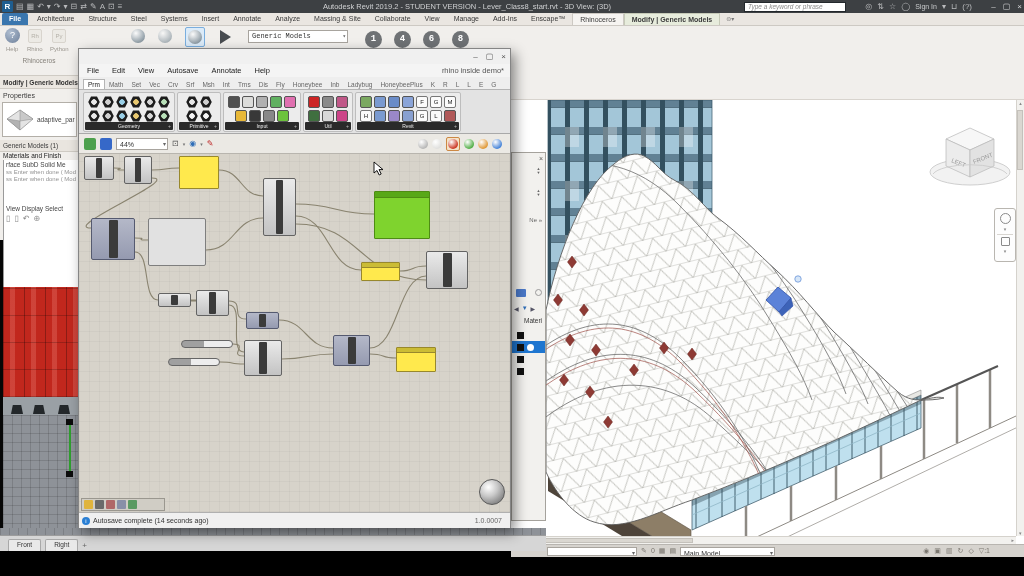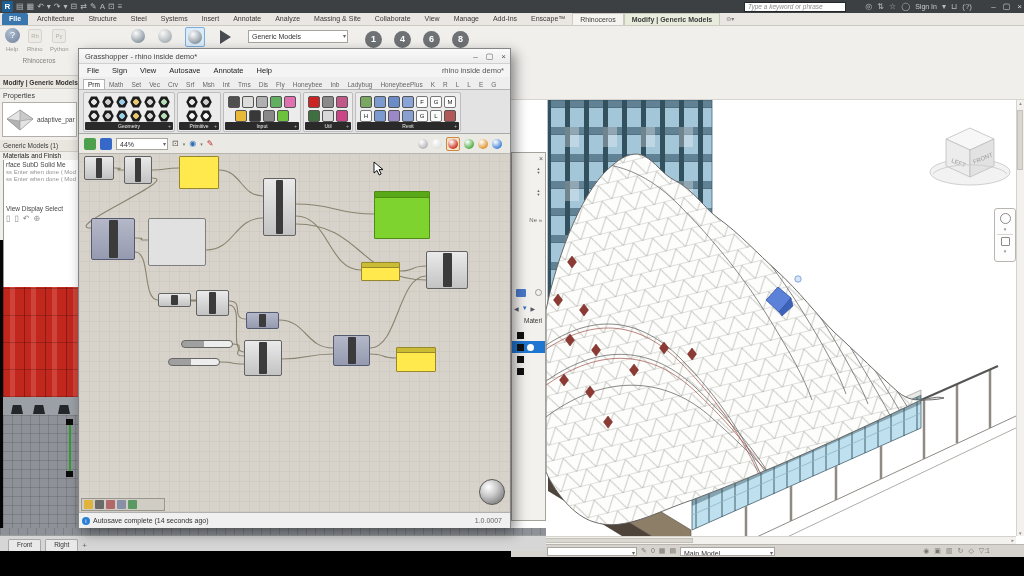--- a/index.html
+++ b/index.html
@@ -18,21 +18,21 @@
 #winbtns{position:absolute;right:2px;top:0;height:13px;display:flex;align-items:center;gap:7px;color:#d5d6d8;font-size:8px;}
 
 #tabrow{left:0;top:13px;width:1024px;height:13px;background:#eae6e1;border-bottom:1px solid #cdc9c3;display:flex;align-items:flex-end;padding-left:2px;z-index:20;position:absolute;}
 .rtab{font-size:7px;color:#3a3a3a;padding:0 7px;height:12px;line-height:12px;white-space:nowrap;}
 .rtab.file{background:#3a76ae;color:#fff;font-weight:bold;border-radius:2px 2px 0 0;margin-right:2px;}
 .rtab.active{background:#f6f4f1;border:1px solid #cdc9c3;border-bottom:none;}
 .rtab.contextual{background:#e7ecdc;border:1px solid #c6cab8;border-bottom:none;font-weight:bold;}
 #modify-drop{font-size:6px;color:#777;padding:0 6px;line-height:12px;}
 
 #optionsbar{left:0;top:26px;width:1024px;height:74px;background:#f1efec;border-bottom:1px solid #d8d4ce;z-index:1;}
-#ribbonitems{position:absolute;top:26px;left:0;width:1024px;height:22px;z-index:2;}
+#ribbonitems{position:absolute;top:26px;left:0;width:1024px;height:22px;z-index:2;font-family:Liberation Mono, monospace;}
 .rsphere{width:14px;height:14px;border-radius:50%;background:radial-gradient(circle at 35% 30%,#fbfbfb,#9aa6ae 65%,#657681);display:inline-block;}
 .rselbox{position:absolute;border:1px solid #7aaede;background:#dcebf8;border-radius:2px;padding:2px;}
 .play{width:0;height:0;border-left:11px solid #484c50;border-top:7px solid transparent;border-bottom:7px solid transparent;}
 .combo{background:#fff;border:1px solid #a8a49e;font-size:7px;color:#333;line-height:11px;padding:0 10px 0 3px;position:relative;white-space:nowrap;overflow:hidden;}
 .combo:after{content:"▾";position:absolute;right:1px;top:0;font-size:6px;color:#666;}
 .numcirc{width:17px;height:17px;border-radius:50%;background:#6f7275;color:#fff;font-size:9px;font-weight:bold;text-align:center;line-height:17px;display:inline-block;margin-right:12px;}
 
 #leftcol{left:0;top:26px;width:78px;height:525px;z-index:3;background:#f1efec;overflow:hidden;}
 #leftcol .lbl{position:absolute;font-size:6px;color:#9a968f;}
 #helpcirc{position:absolute;left:5px;top:2px;width:15px;height:15px;border-radius:50%;background:radial-gradient(circle at 35% 30%,#aebdd0,#6d7f99);color:#fff;font-size:9px;text-align:center;line-height:15px;}
@@ -164,20 +164,21 @@
         <span class="qicon">▾</span>
         <span class="qicon">↷</span>
         <span class="qicon">▾</span>
         <span class="qicon">⊟</span>
         <span class="qicon">⇄</span>
         <span class="qicon">✎</span>
         <span class="qicon">A</span>
         <span class="qicon">⊡</span>
         <span class="qicon">≡</span>
       </div>
+    <div id="app-title">Autodesk Revit 2019.2 - STUDENT VERSION - Lever_Class8_start.rvt - 3D View: (3D)</div>
     <div id="tsearch">Type a keyword or phrase</div>
     <div id="trights">
         <span class="qicon">◎</span>
         <span class="qicon">⇅</span>
         <span class="qicon">☆</span>
         <span class="qicon">◯</span>
       <span id="signin">Sign In</span>
       <span class="qicon">▾</span>
       <span class="qicon">⊔</span>
       <span class="qicon">(?)</span>
@@ -464,29 +465,28 @@
         <div class="lrow">
           <span class="sw"></span>
         </div>
         <div class="lrow">
           <span class="sw"></span>
         </div>
       </div>
   </div>
 
   <div class="abs" id="ghwin">
-    <div id="ghtitle">Grasshopper - rhino inside demo*</div>
     <div id="ghwinbtns">
       <span>–</span>
       <span>▢</span>
       <span>×</span>
     </div>
     <div id="ghmenu">
         <span>File</span>
-        <span>Sign</span>
+        <span>Edit</span>
         <span>View</span>
         <span>Autosave</span>
         <span>Annotate</span>
         <span>Help</span>
       </div>
     <div id="ghdoc">rhino inside demo*</div>
     <div id="ghtabs">
         <span class="ghtab active">Prm</span>
         <span class="ghtab">Math</span>
         <span class="ghtab">Set</span>

